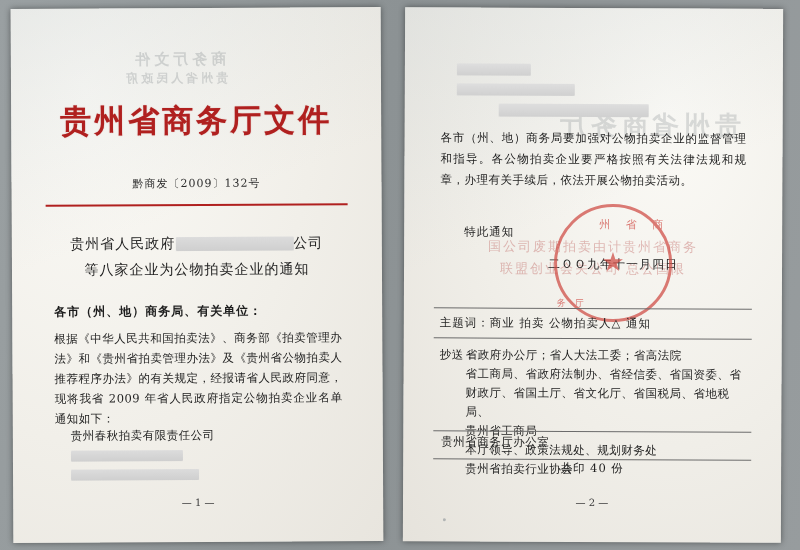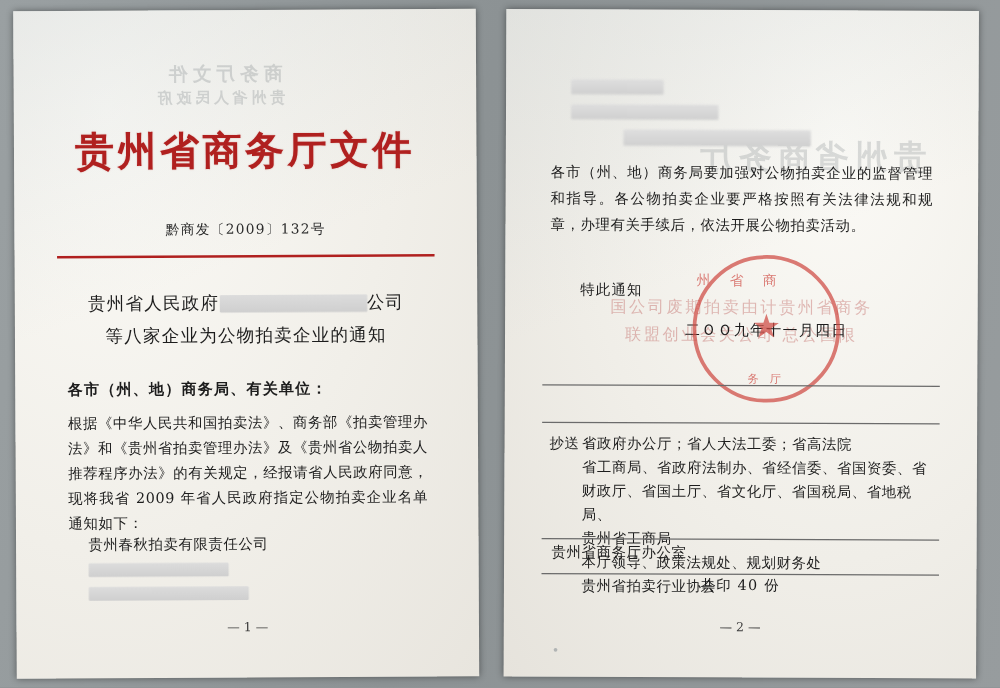--- a/index.html
+++ b/index.html
@@ -217,30 +217,29 @@
     top: 50%;
     transform: translate(-50%,-55%);
     font-size: 26px;
     line-height: 1;
   }
   .seal .arc-top {
     position: absolute;
     top: 10px;
     left: 0;
     width: 100%;
-    text-align: left;
+    text-align: right;
     font-size: 11px;
     letter-spacing: 6px;
   }
   .seal .arc-bottom {
     position: absolute;
     bottom: 9px;
     left: 0;
     width: 100%;
-    text-align: center;
     font-size: 9px;
     letter-spacing: 3px;
   }
   .seal-faint {
     position: absolute;
     top: 228px;
     left: 36px;
     width: 306px;
     text-align: center;
     color: rgba(180,70,65,0.35);
@@ -391,20 +390,23 @@
       <div class="r-date">二ＯＯ九年十一月四日</div>
 
       <div class="seal">
         <div class="arc-top">州 省 商</div>
         <div class="star">★</div>
         <div class="arc-bottom">务 厅</div>
       </div>
 
       <div class="hline" style="top:300px;"></div>
 
+      <div class="r-keywords">
+        <span>主题词：</span><span>商业   拍卖   公物拍卖人△   通知</span>
+      </div>
 
       <div class="hline" style="top:330px;"></div>
 
       <div class="r-cc">
         <div>抄送：</div>
         <div style="padding-left:26px;margin-top:-19px;">
           <div>省政府办公厅；省人大法工委；省高法院</div>
           <div>省工商局、省政府法制办、省经信委、省国资委、省</div>
           <div>财政厅、省国土厅、省文化厅、省国税局、省地税局、</div>
           <div>贵州省工商局</div>

